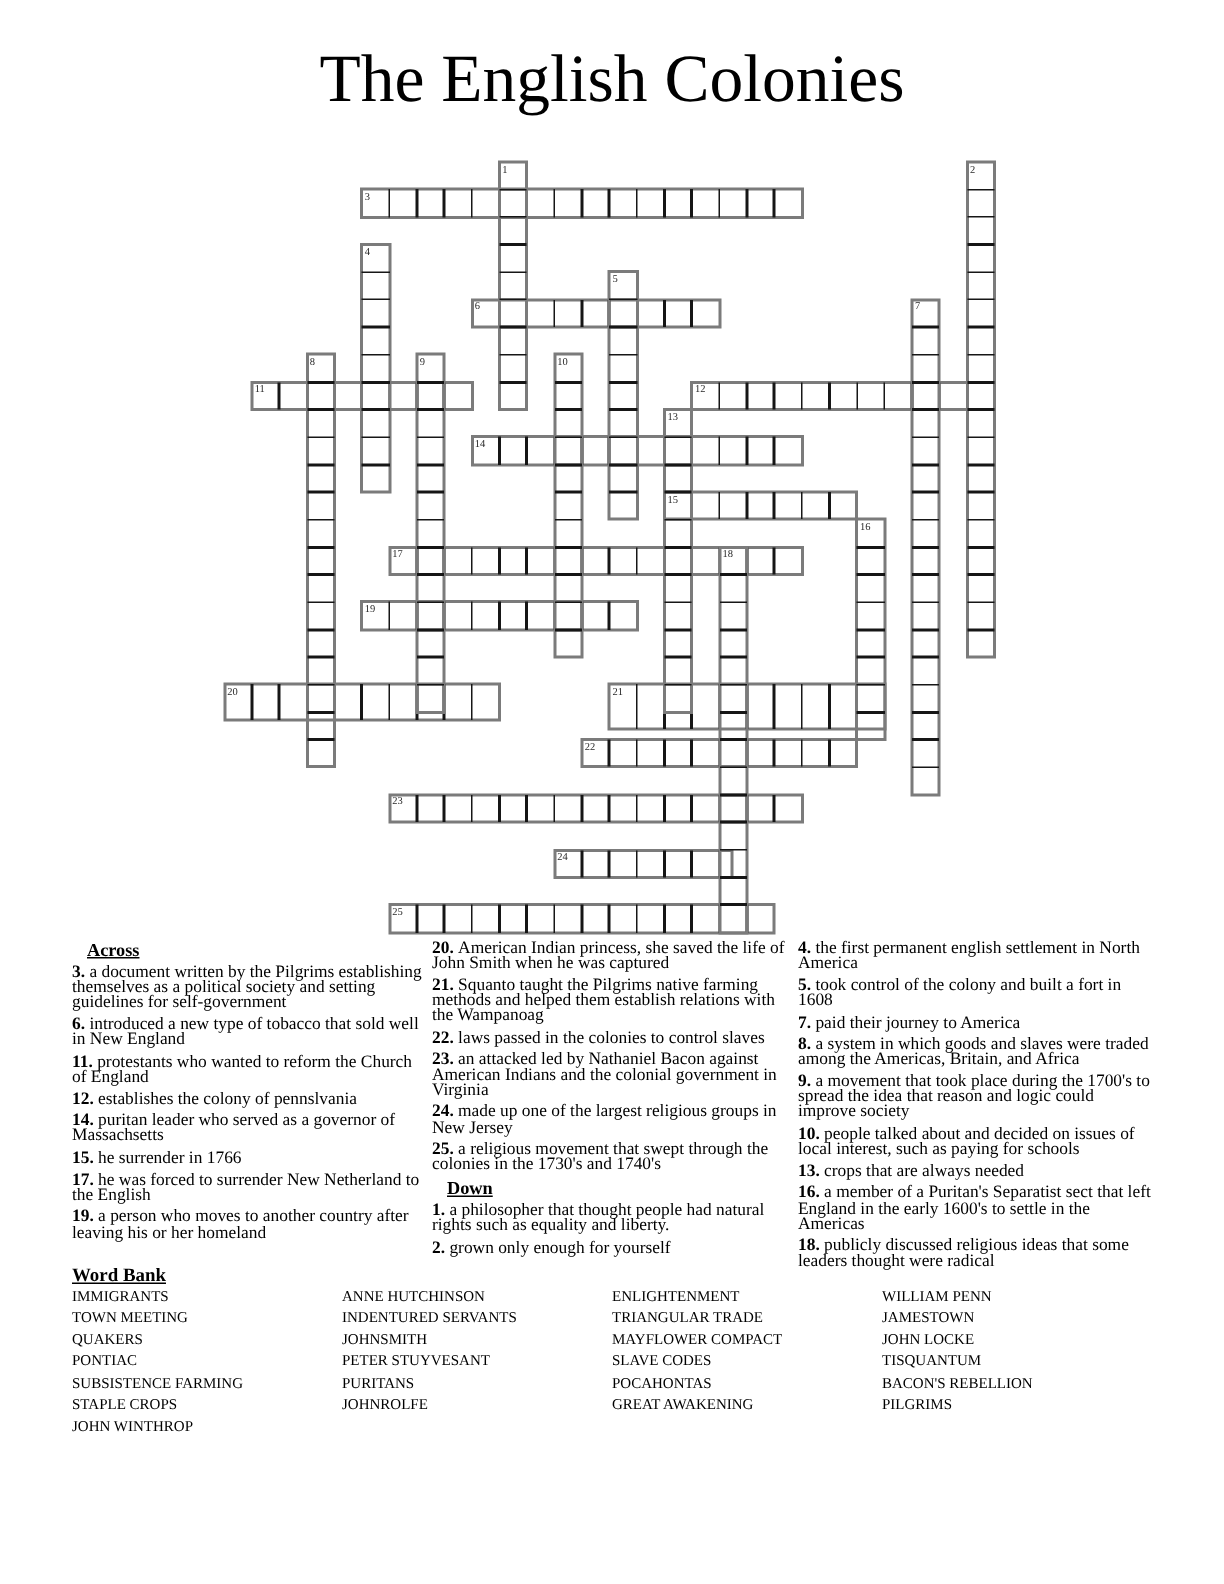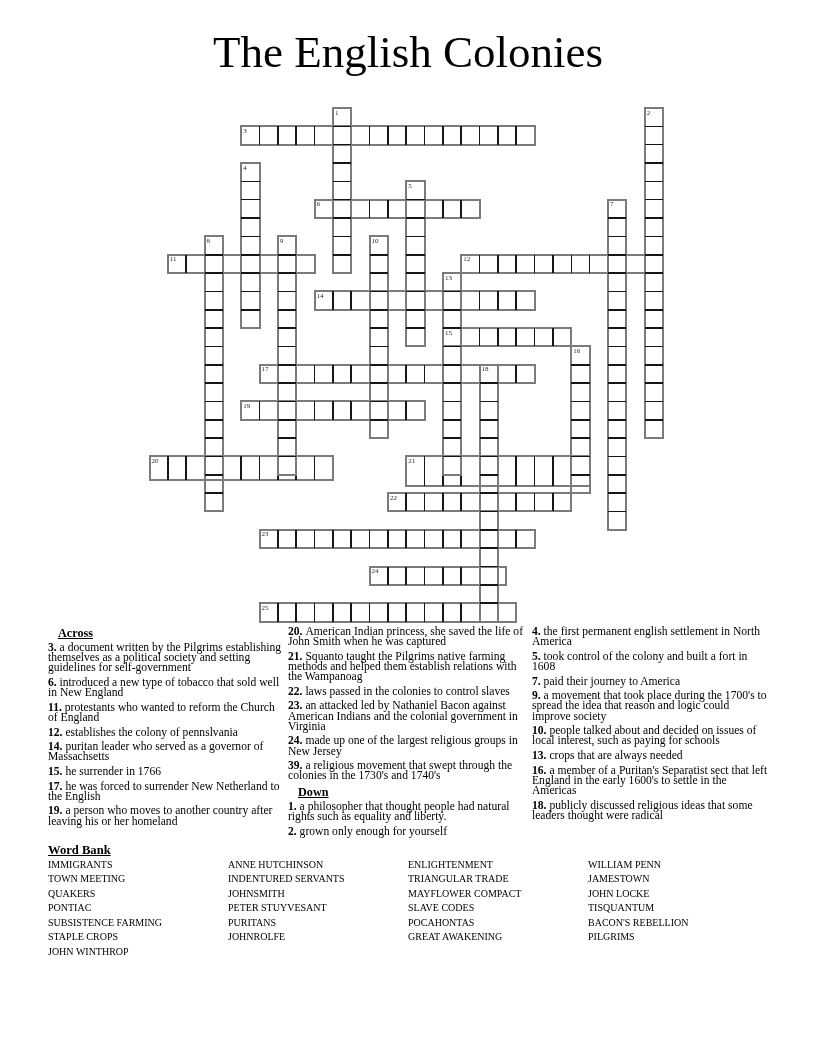--- a/index.html
+++ b/index.html
@@ -194,21 +194,21 @@
         <div class="sep-v" style="background: rgb(22, 22, 22); left: 126.58px;"></div>
         <div class="sep-v" style="background: rgb(22, 22, 22); left: 144.92px;"></div>
         <div class="sep-v" style="background: rgb(22, 22, 22); left: 163.26px;"></div>
         <div class="sep-v" style="background: rgb(22, 22, 22); left: 181.6px;"></div>
         <div class="sep-v" style="background: rgb(22, 22, 22); left: 199.94px;"></div>
         <div class="sep-v" style="background: rgb(22, 22, 22); left: 218.28px;"></div>
         <div class="sep-v" style="background: rgb(22, 22, 22); left: 236.62px;"></div>
         <div class="sep-v" style="background: rgb(22, 22, 22); left: 254.96px;"></div>
         <span class="wnum">23</span>
       </div>
-      <div class="word" style="border-color: rgb(123, 123, 123); left: 368.58px; top: 565.5px; width: 138px; height: 20.34px;">
+      <div class="word" style="border-color: rgb(123, 123, 123); left: 368.58px; top: 565.5px; width: 120px; height: 20.34px;">
         <div class="sep-v" style="background: rgb(22, 22, 22); left: 16.54px;"></div>
         <div class="sep-v" style="background: rgb(22, 22, 22); left: 34.88px;"></div>
         <div class="sep-v" style="background: rgb(22, 22, 22); left: 53.22px;"></div>
         <div class="sep-v" style="background: rgb(22, 22, 22); left: 71.56px;"></div>
         <div class="sep-v" style="background: rgb(22, 22, 22); left: 89.9px;"></div>
         <div class="sep-v" style="background: rgb(22, 22, 22); left: 108.24px;"></div>
         <span class="wnum">24</span>
       </div>
       <div class="word" style="border-color: rgb(123, 123, 123); left: 258.54px; top: 602.18px; width: 258.76px; height: 20.34px;">
         <div class="sep-v" style="background: rgb(22, 22, 22); left: 16.54px;"></div>
@@ -395,29 +395,30 @@
         <p class="clue"><span class="cnum">15. </span>he surrender in 1766</p>
         <p class="clue"><span class="cnum">17. </span>he was forced to surrender New Netherland to the English</p>
         <p class="clue"><span class="cnum">19. </span>a person who moves to another country after leaving his or her homeland</p>
       </div>
       <div class="clue-col" style="left: 288px;">
         <p class="clue"><span class="cnum">20. </span>American Indian princess, she saved the life of John Smith when he was captured</p>
         <p class="clue"><span class="cnum">21. </span>Squanto taught the Pilgrims native farming methods and helped them establish relations with the Wampanoag</p>
         <p class="clue"><span class="cnum">22. </span>laws passed in the colonies to control slaves</p>
         <p class="clue"><span class="cnum">23. </span>an attacked led by Nathaniel Bacon against American Indians and the colonial government in Virginia</p>
         <p class="clue"><span class="cnum">24. </span>made up one of the largest religious groups in New Jersey</p>
-        <p class="clue"><span class="cnum">39. </span>a religious movement that swept through the colonies in the 1730's and 1740's</p>
+        <p class="clue"><span class="cnum">25. </span>a religious movement that swept through the colonies in the 1730's and 1740's</p>
         <div class="clue-header">Down</div>
         <p class="clue"><span class="cnum">1. </span>a philosopher that thought people had natural rights such as equality and liberty.</p>
         <p class="clue"><span class="cnum">2. </span>grown only enough for yourself</p>
       </div>
       <div class="clue-col" style="left: 532px;">
         <p class="clue"><span class="cnum">4. </span>the first permanent english settlement in North America</p>
         <p class="clue"><span class="cnum">5. </span>took control of the colony and built a fort in 1608</p>
         <p class="clue"><span class="cnum">7. </span>paid their journey to America</p>
+        <p class="clue"><span class="cnum">8. </span>a system in which goods and slaves were traded among the Americas, Britain, and Africa</p>
         <p class="clue"><span class="cnum">9. </span>a movement that took place during the 1700's to spread the idea that reason and logic could improve society</p>
         <p class="clue"><span class="cnum">10. </span>people talked about and decided on issues of local interest, such as paying for schools</p>
         <p class="clue"><span class="cnum">13. </span>crops that are always needed</p>
         <p class="clue"><span class="cnum">16. </span>a member of a Puritan's Separatist sect that left England in the early 1600's to settle in the Americas</p>
         <p class="clue"><span class="cnum">18. </span>publicly discussed religious ideas that some leaders thought were radical</p>
       </div>
     </div>
   <div class="wordbank" id="wordbank">
     <div class="wb-header">Word Bank</div>
   <div class="wb-col" style="left: 0px;">

